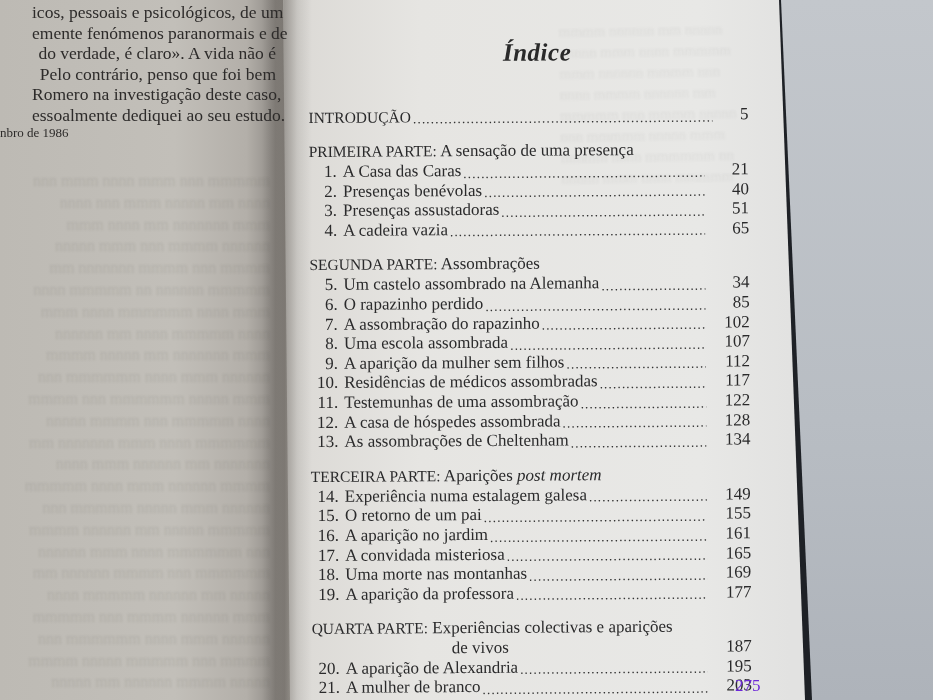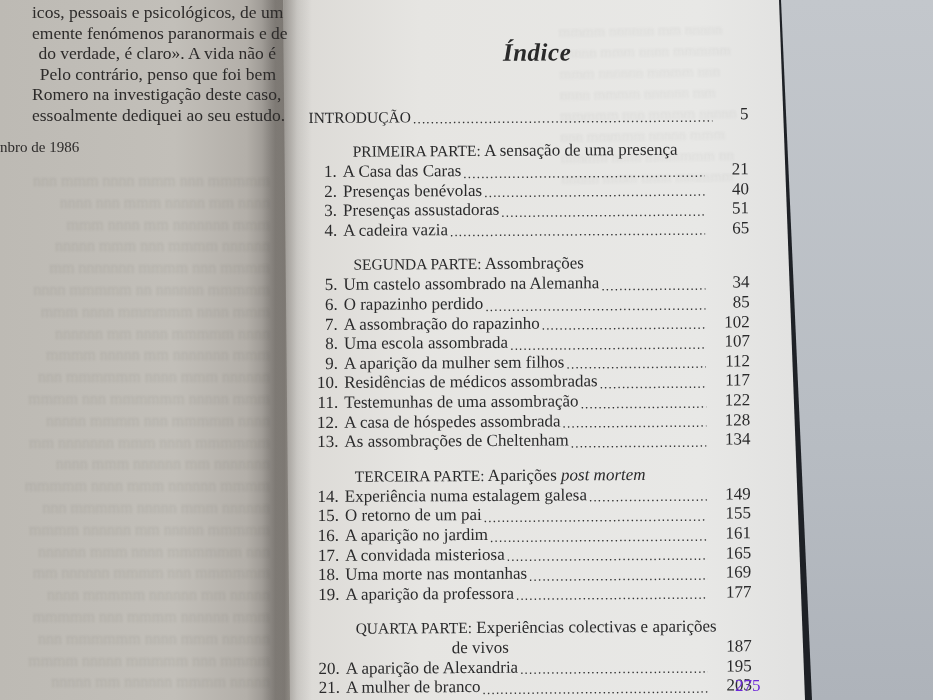--- a/index.html
+++ b/index.html
@@ -31,21 +31,21 @@
     position:absolute; left:262px; top:0; width:50px; height:700px;
     background:linear-gradient(90deg,rgba(60,55,50,0) 0%,rgba(60,55,50,0.35) 45%,rgba(60,55,50,0.12) 70%,rgba(60,55,50,0) 100%);
   }
   .left-text {
     position:absolute; left:0; top:2px; width:276px;
     color:#2d2b2a; font-size:17.5px; line-height:20.5px;
     text-align:right; white-space:nowrap;
   }
   .left-text .line { display:block;padding-left:32px; }
   .left-date {
-    position:absolute; left:0; top:139px; color:#2d2b2a; font-size:15px; white-space:nowrap;
+    position:absolute; left:0; top:125px; color:#2d2b2a; font-size:13px; white-space:nowrap;
   }
   .showthrough {
     position:absolute; left:0; top:150px; width:270px; height:540px;
     color:rgba(80,75,70,0.13); font-size:16px; line-height:21.8px; text-align:right;
     overflow:hidden; filter:blur(0.8px); white-space:nowrap;margin-top:20px;
   }
   .right-showthrough {
     position:absolute; left:560px; top:20px; width:210px; height:170px;
     color:rgba(80,80,80,0.09); font-size:15px; line-height:21px;
     overflow:hidden; filter:blur(0.9px); white-space:nowrap; transform:rotate(-1deg);
@@ -61,21 +61,21 @@
   }
   .intro-row { display:flex; align-items:flex-end; height:21px; }
   .intro-row .lbl { white-space:nowrap; font-size:15.5px; }
   .dots {
     flex:1; overflow:hidden; white-space:nowrap; margin:0 6px 0 2px;
     letter-spacing:1.2px; font-size:13px; line-height:14px; color:#333;
   }
   .intro-page { text-align:right; width:30px; padding-top:18px; }
   .part { margin-top:14px; }
   .part-head { white-space:nowrap; font-size:17px; line-height:21px; }
-  .part-head .cap { font-size:15.5px;margin-left:44px; }
+  .part-head .cap { font-size:15.5px; }
   .entry { display:flex; align-items:flex-end; height:19.6px; line-height:19.6px; }
   .entry .num { width:28px; text-align:right; padding-right:6px; flex:none; }
   .entry .ttl { white-space:nowrap; flex:none; }
   .entry .pg { width:38px; text-align:right; flex:none; }
   .i { font-style:italic; }
   .last-page { position:absolute; left:735px; top:676px; font-size:17px; color:#6d28d9; }
 </style>
 </head>
 <body>
 

